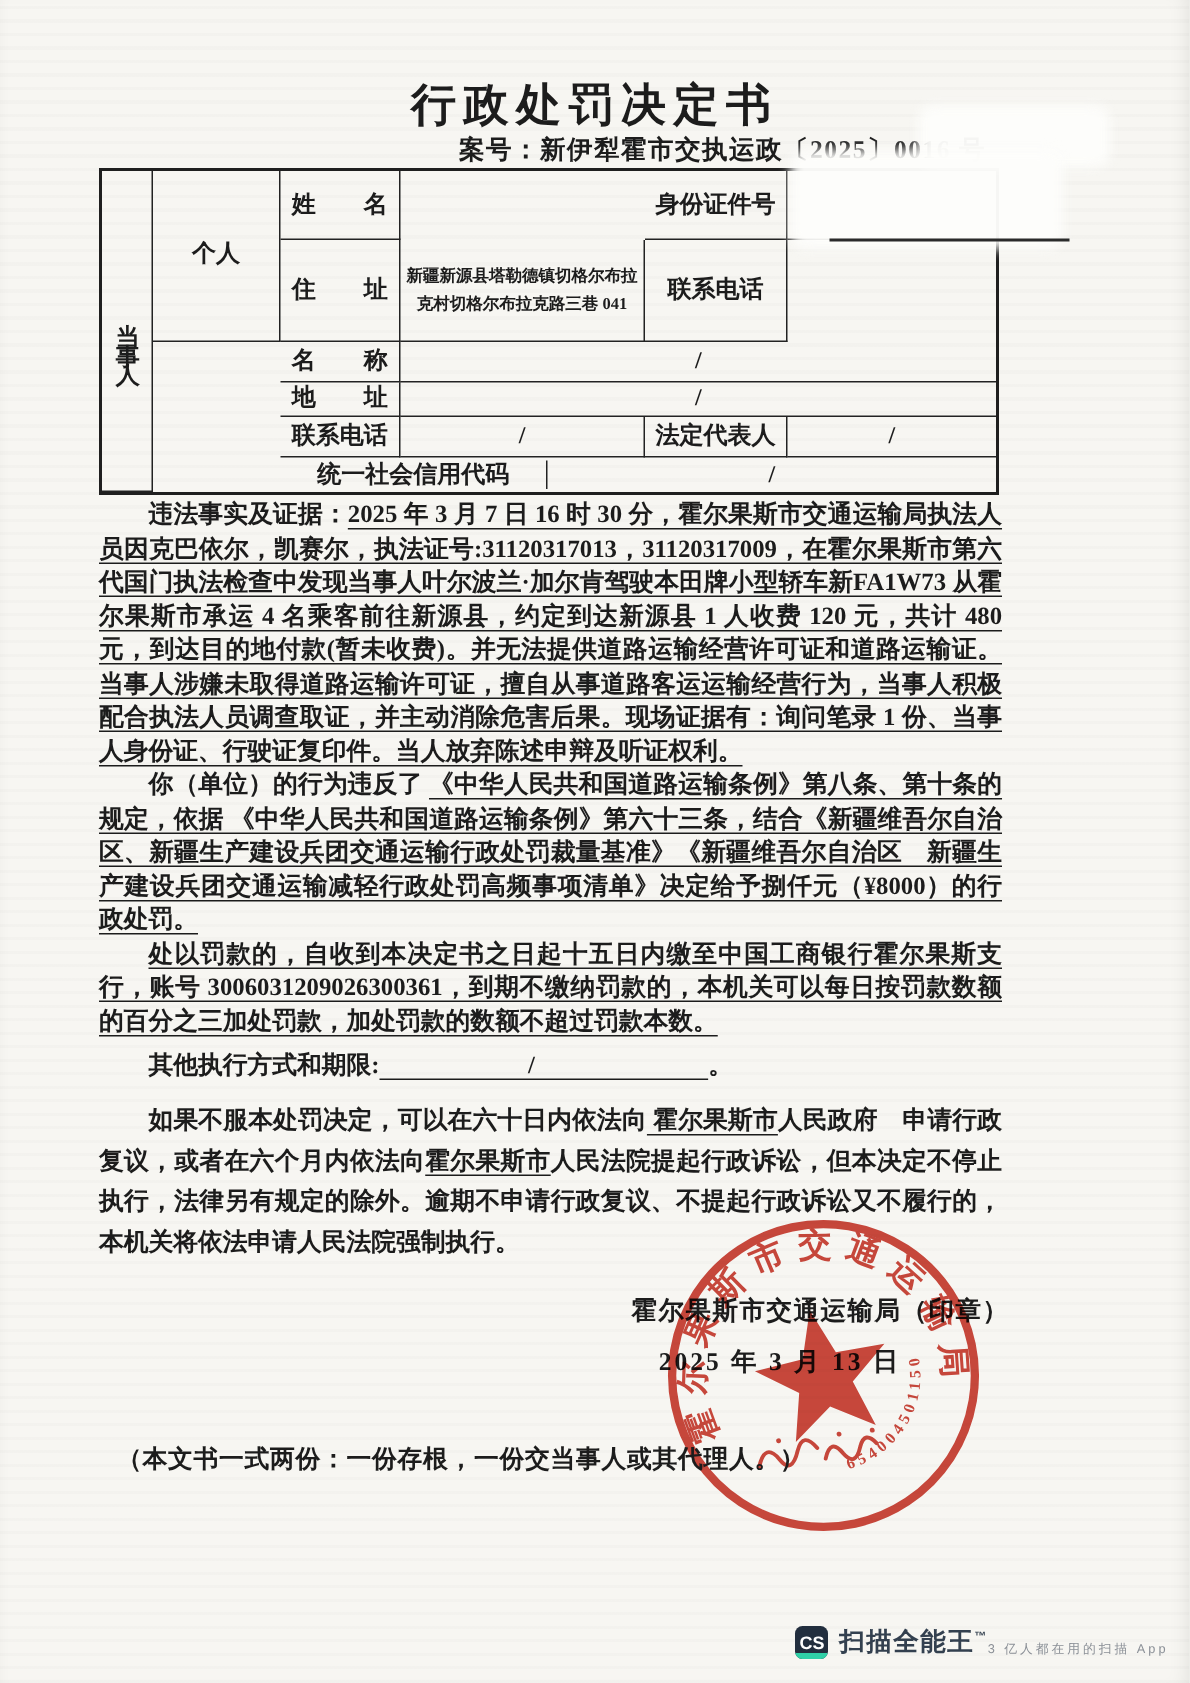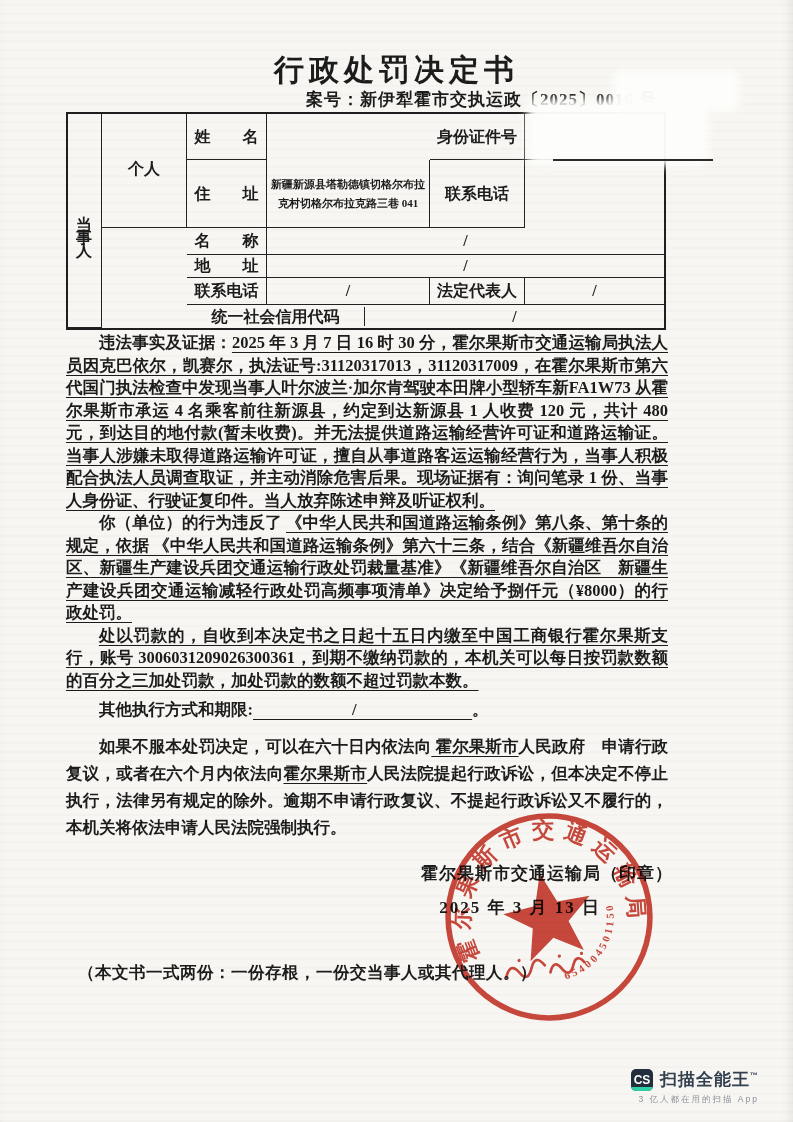--- a/index.html
+++ b/index.html
@@ -60,21 +60,21 @@
   .footnote { position:absolute; top:962px; left:78px; font-size:16.5px; font-weight:600; letter-spacing:0.5px; }
   
   .seal { position:absolute; top:806px; left:438px; width:222px; height:222px;
           transform:rotate(-12deg); opacity:0.88; mix-blend-mode:multiply; }
   
   .smudge { position:absolute; background:rgba(253,253,251,0.97); filter:blur(4px); border-radius:10px; }
   .sm1 { top:70px; left:612px; width:128px; height:42px; }
   .sm2 { top:100px; left:527px; width:182px; height:66px; z-index:3; }
   .stray-line { position:absolute; top:159px; left:553px; width:160px; height:2px; background:#2b2b2b; filter:blur(0.5px); z-index:4; }
   
-  .wm { position:absolute; right:34px; bottom:16px; display:flex; flex-direction:column; align-items:flex-end; }
+  .wm { position:absolute; right:14px; bottom:16px; display:flex; flex-direction:row; align-items:flex-end; }
   .wm-row { display:flex; align-items:center; gap:7px; }
   .cs-badge { width:22px; height:22px; border-radius:5px; background:#222e3e; position:relative; overflow:hidden;
               display:flex; align-items:center; justify-content:center;
               color:#fff; font-family:"Liberation Sans",sans-serif; font-weight:bold; font-size:12px; }
   .cs-badge::after { content:""; position:absolute; left:0; right:0; bottom:0; height:4px; background:#2fd0a7; }
   .wm-name { font-family:"Liberation Sans",sans-serif; font-size:17px; font-weight:bold; color:#33404f; letter-spacing:1px; }
   .wm-tm { font-size:8px; vertical-align:super; color:#33404f; }
   .wm-tag { margin-top:3px; font-family:"Liberation Sans",sans-serif; font-size:8.5px; color:#8b9097; letter-spacing:2px; }
 </style>
 </head>

